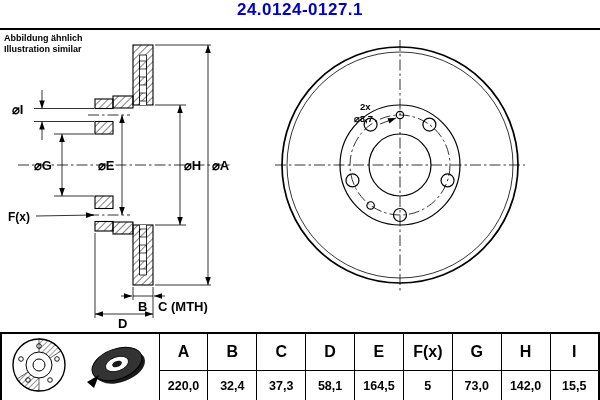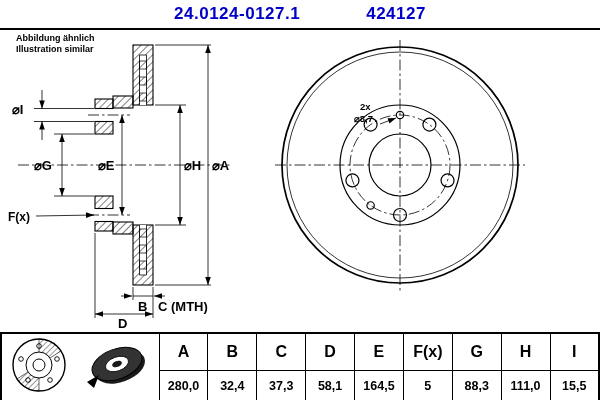--- a/index.html
+++ b/index.html
@@ -3,26 +3,26 @@
 <meta charset="utf-8">
 <style>
   html,body{margin:0;padding:0}
   body{
     width:600px;height:400px;background:#fff;color:#000;
     font-family:"Liberation Sans",sans-serif;
     position:relative;overflow:hidden;
   }
   .header{
     height:30px;box-sizing:border-box;
-    display:flex;align-items:center;justify-content:center;gap:66px;
+    display:flex;justify-content:center;gap:66px;
     border-bottom:2px solid #000;background:#fff;
   }
   .pn{color:var(--accent,#0000c8);font-weight:bold;font-size:17px;letter-spacing:.5px}
   .note{
-    position:absolute;left:16px;top:33px;
+    position:absolute;left:4px;top:33px;
     font-size:9px;font-weight:bold;line-height:10.5px;
   }
   svg.drawing{display:block}
   .cl{stroke:#000;stroke-width:.8;stroke-dasharray:11 3 2.5 3;fill:none}
   .thin{stroke:#000;stroke-width:.8;fill:none}
   .med{stroke:#000;stroke-width:1.2;fill:none}
   .thick{stroke:#000;stroke-width:1.7;fill:none}
   .hatched{fill:url(#hatch);stroke:#000;stroke-width:1.1}
   .rib{fill:url(#hatch);stroke:#000;stroke-width:.7}
   text.dim{font-size:13px;font-weight:bold;fill:#000}
@@ -35,21 +35,20 @@
   table.dims td,table.dims th{border:1.6px solid #000;text-align:center;padding:0;vertical-align:middle}
   table.dims th{font-size:16px;font-weight:bold}
   table.dims td.val{font-size:12.5px;font-weight:bold}
   td.icon-cell{background:#fff}
 </style>
 </head>
 <body>
 
 <div class="header">
   <span class="pn">24.0124-0127.1</span>
-  <span class="pn">424127</span>
 </div>
 
 <div class="note">
   <div>Abbildung ähnlich</div>
   <div>Illustration similar</div>
 </div>
 
 <svg class="drawing" width="600" height="302" viewBox="0 0 600 302">
   <defs>
     <pattern id="hatch" width="5" height="5" patternUnits="userSpaceOnUse" patternTransform="rotate(45)">
@@ -210,24 +209,24 @@
       <th>B</th>
       <th>C</th>
       <th>D</th>
       <th>E</th>
       <th>F(x)</th>
       <th>G</th>
       <th>H</th>
       <th>I</th>
     </tr>
     <tr>
-      <td class="val">280,0</td>
+      <td class="val">220,0</td>
       <td class="val">32,4</td>
       <td class="val">37,3</td>
       <td class="val">58,1</td>
       <td class="val">164,5</td>
       <td class="val">5</td>
-      <td class="val">88,3</td>
-      <td class="val">111,0</td>
+      <td class="val">73,0</td>
+      <td class="val">142,0</td>
       <td class="val">15,5</td>
     </tr>
   </tbody>
 </table>
 
 </body></html>

